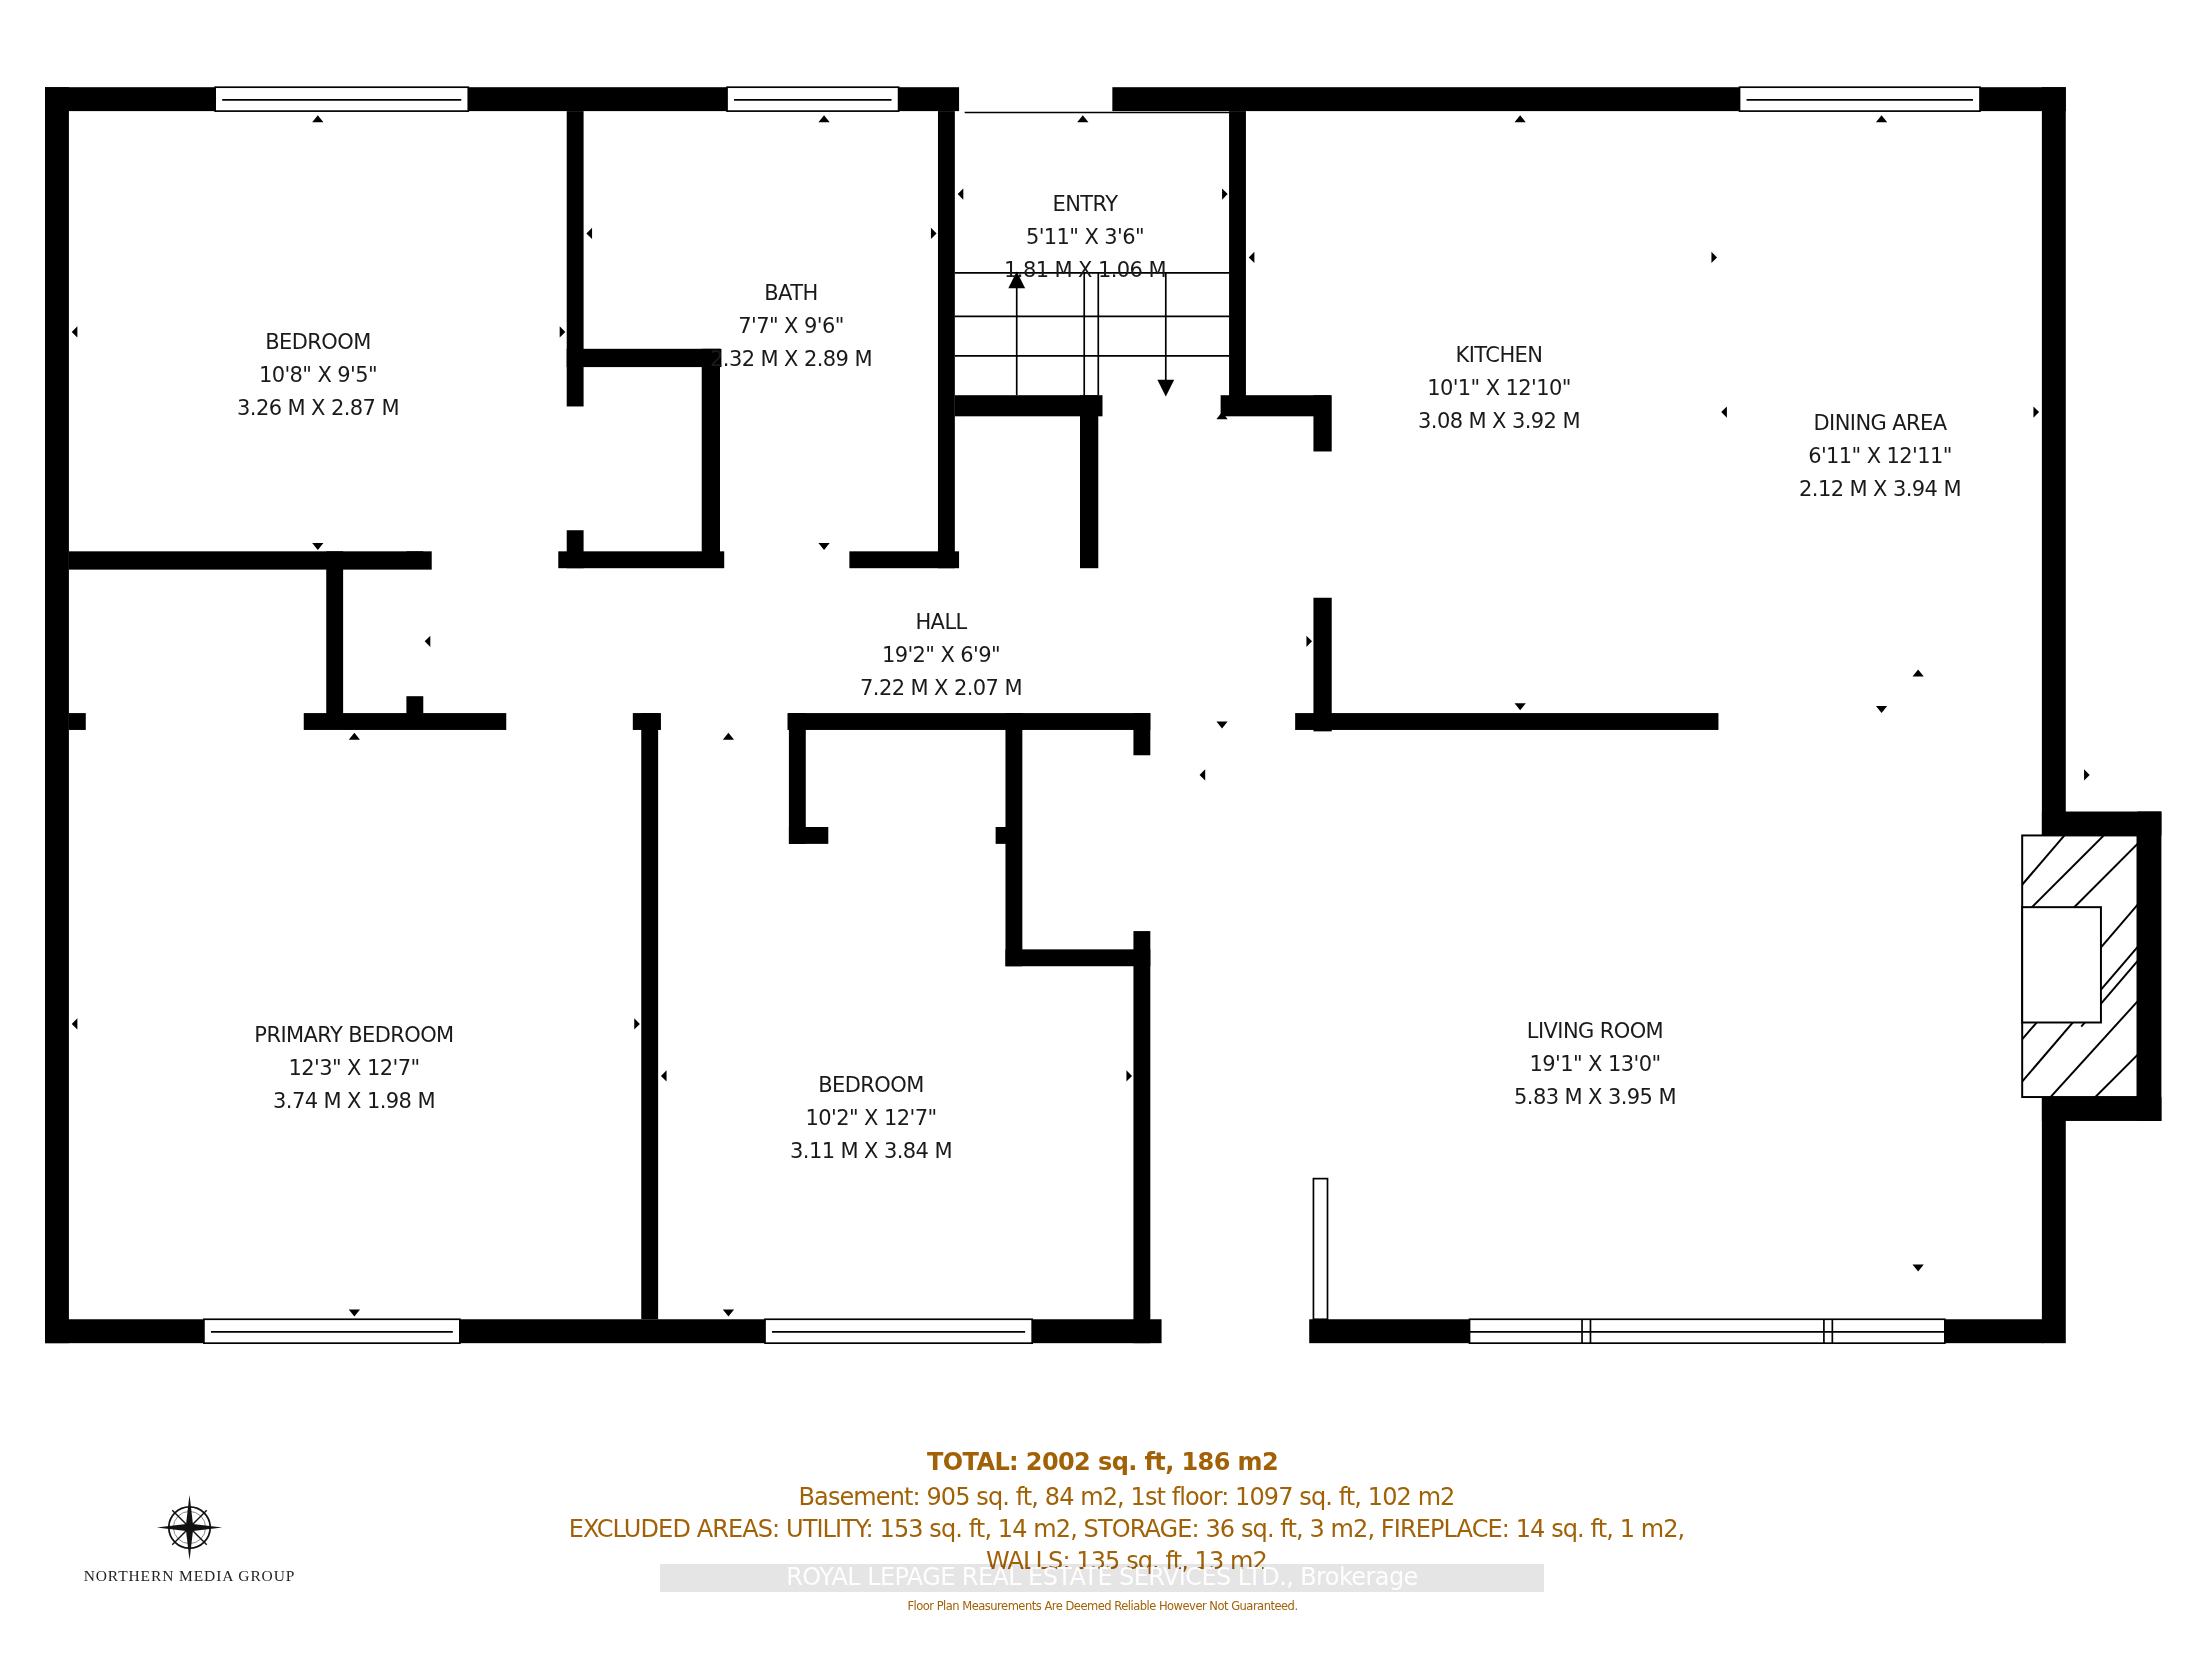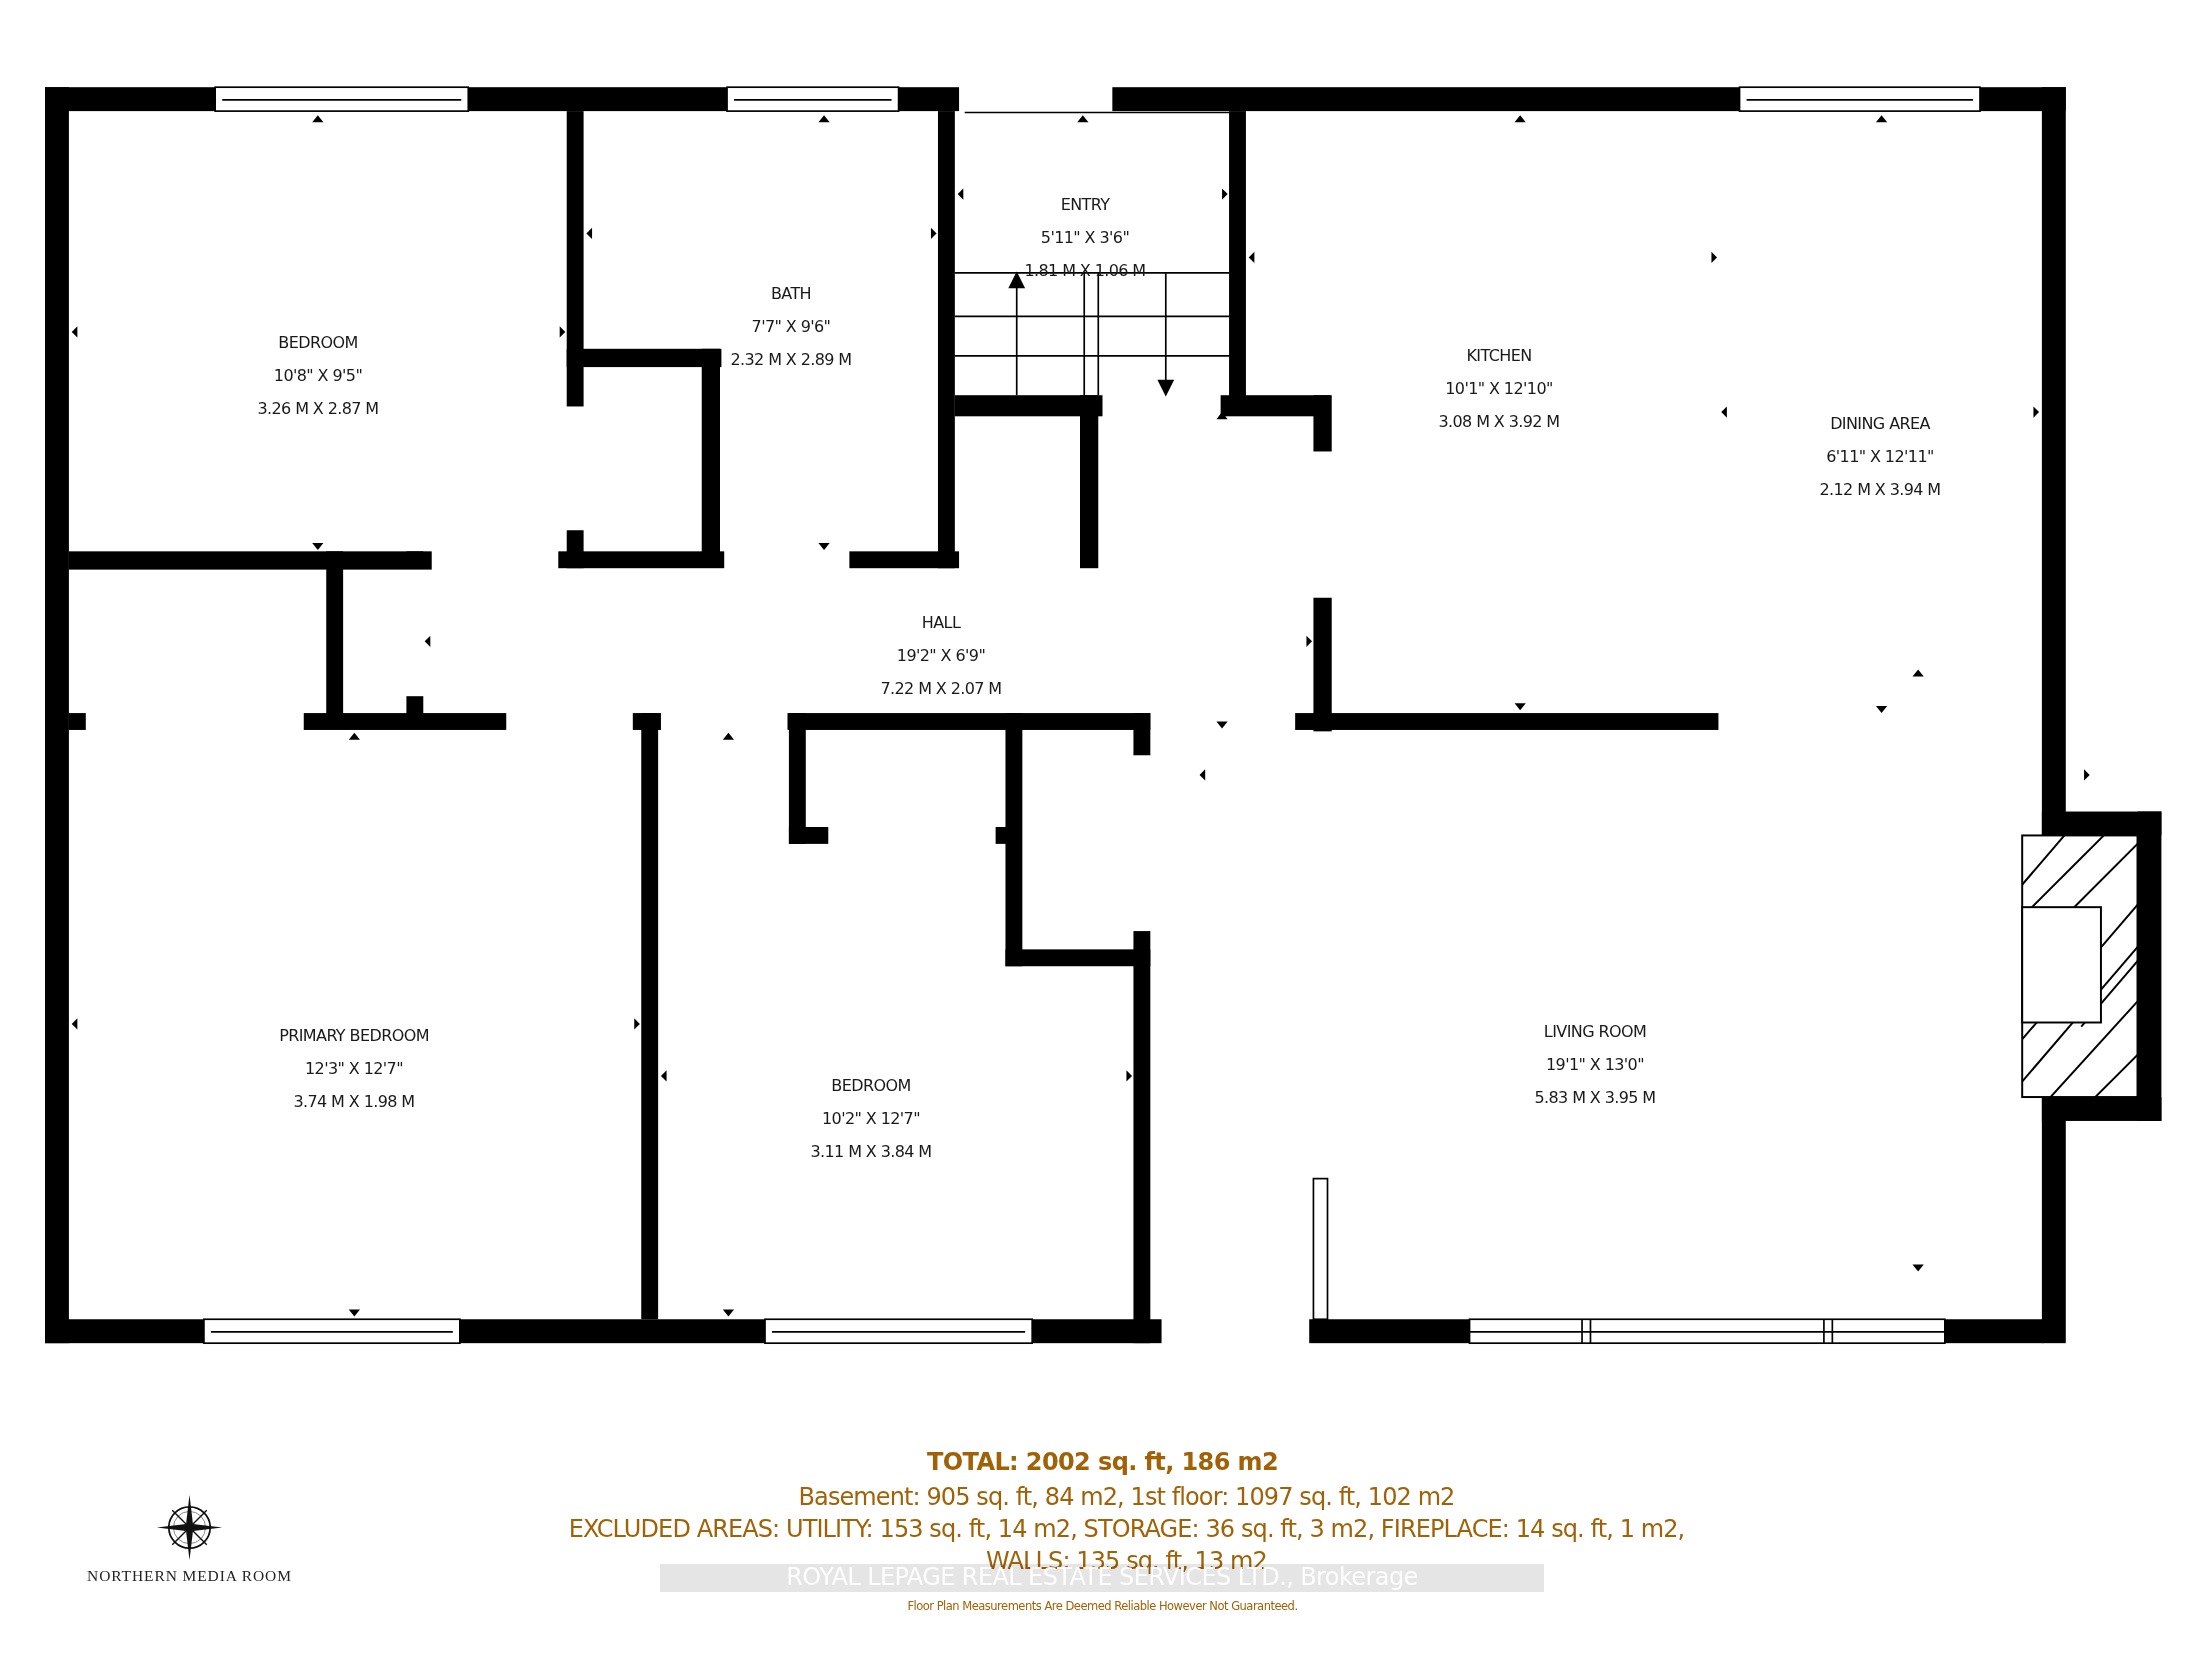--- a/index.html
+++ b/index.html
@@ -5,21 +5,21 @@
   html, body { margin: 0; padding: 0; background: #ffffff; }
   body { width: 2205px; height: 1654px; position: relative; overflow: hidden;
          font-family: "Liberation Sans", "DejaVu Sans", sans-serif; color: #111; }
   #plan { position: absolute; left: 0; top: 0; width: 2205px; height: 1654px; }
   .wall { fill: #000; }
   .win { fill: #fff; stroke: #000; stroke-width: 1.2; }
   .win-line { stroke: #000; stroke-width: 1.2; }
   .marker { fill: #000; }
   .thin { stroke: #000; stroke-width: 1.2; fill: none; }
   .room-label { position: absolute; text-align: center; transform: translateX(-50%);
-                font-family: "DejaVu Sans", sans-serif; font-size: 16px; line-height: 33px;
+                font-family: "DejaVu Sans", sans-serif; font-size: 21px; line-height: 33px;
                 letter-spacing: -0.6px; color: #1a1a1a; white-space: nowrap; }
   .summary { position: absolute; left: 0; width: 2205px; text-align: center;
              font-family: "DejaVu Sans", sans-serif; color: #a16207; white-space: nowrap; }
   .total { top: 1448px; font-size: 24px; font-weight: bold; letter-spacing: -0.6px; }
   .sub { font-size: 24px; letter-spacing: -0.9px; padding-left: 24px; }
   .sub1 { top: 1483px; } .sub2 { top: 1515px; } .sub3 { top: 1547px; }
   .watermark { position: absolute; top: 1564px; left: 660px; width: 884px; height: 27.6px;
                background: rgba(0,0,0,0.10); color: rgba(255,255,255,0.95);
                font-family: "DejaVu Sans", sans-serif; font-size: 24px; line-height: 27.6px;
                text-align: center; letter-spacing: -0.6px; white-space: nowrap; overflow: hidden; }
@@ -241,15 +241,15 @@
   <svg width="69" height="69" viewBox="-60 -60 120 120">
     <circle cx="0" cy="0" r="36" fill="none" stroke="#111" stroke-width="3"></circle>
     <circle cx="0" cy="0" r="28" fill="none" stroke="#777" stroke-width="1.5"></circle>
     <line x1="-30" y1="-30" x2="30" y2="30" stroke="#111" stroke-width="2.5"></line>
     <line x1="-30" y1="30" x2="30" y2="-30" stroke="#111" stroke-width="2.5"></line>
     <polygon points="0,-57 6,-6 0,0 -6,-6" fill="#111"></polygon>
     <polygon points="0,57 6,6 0,0 -6,6" fill="#111"></polygon>
     <polygon points="-57,0 -6,-6 0,0 -6,6" fill="#111"></polygon>
     <polygon points="57,0 6,-6 0,0 6,6" fill="#111"></polygon>
   </svg>
-  <div class="logo-text">NORTHERN MEDIA ROOM</div>
+  <div class="logo-text">NORTHERN MEDIA GROUP</div>
 </div>
 
 
 </body></html>

